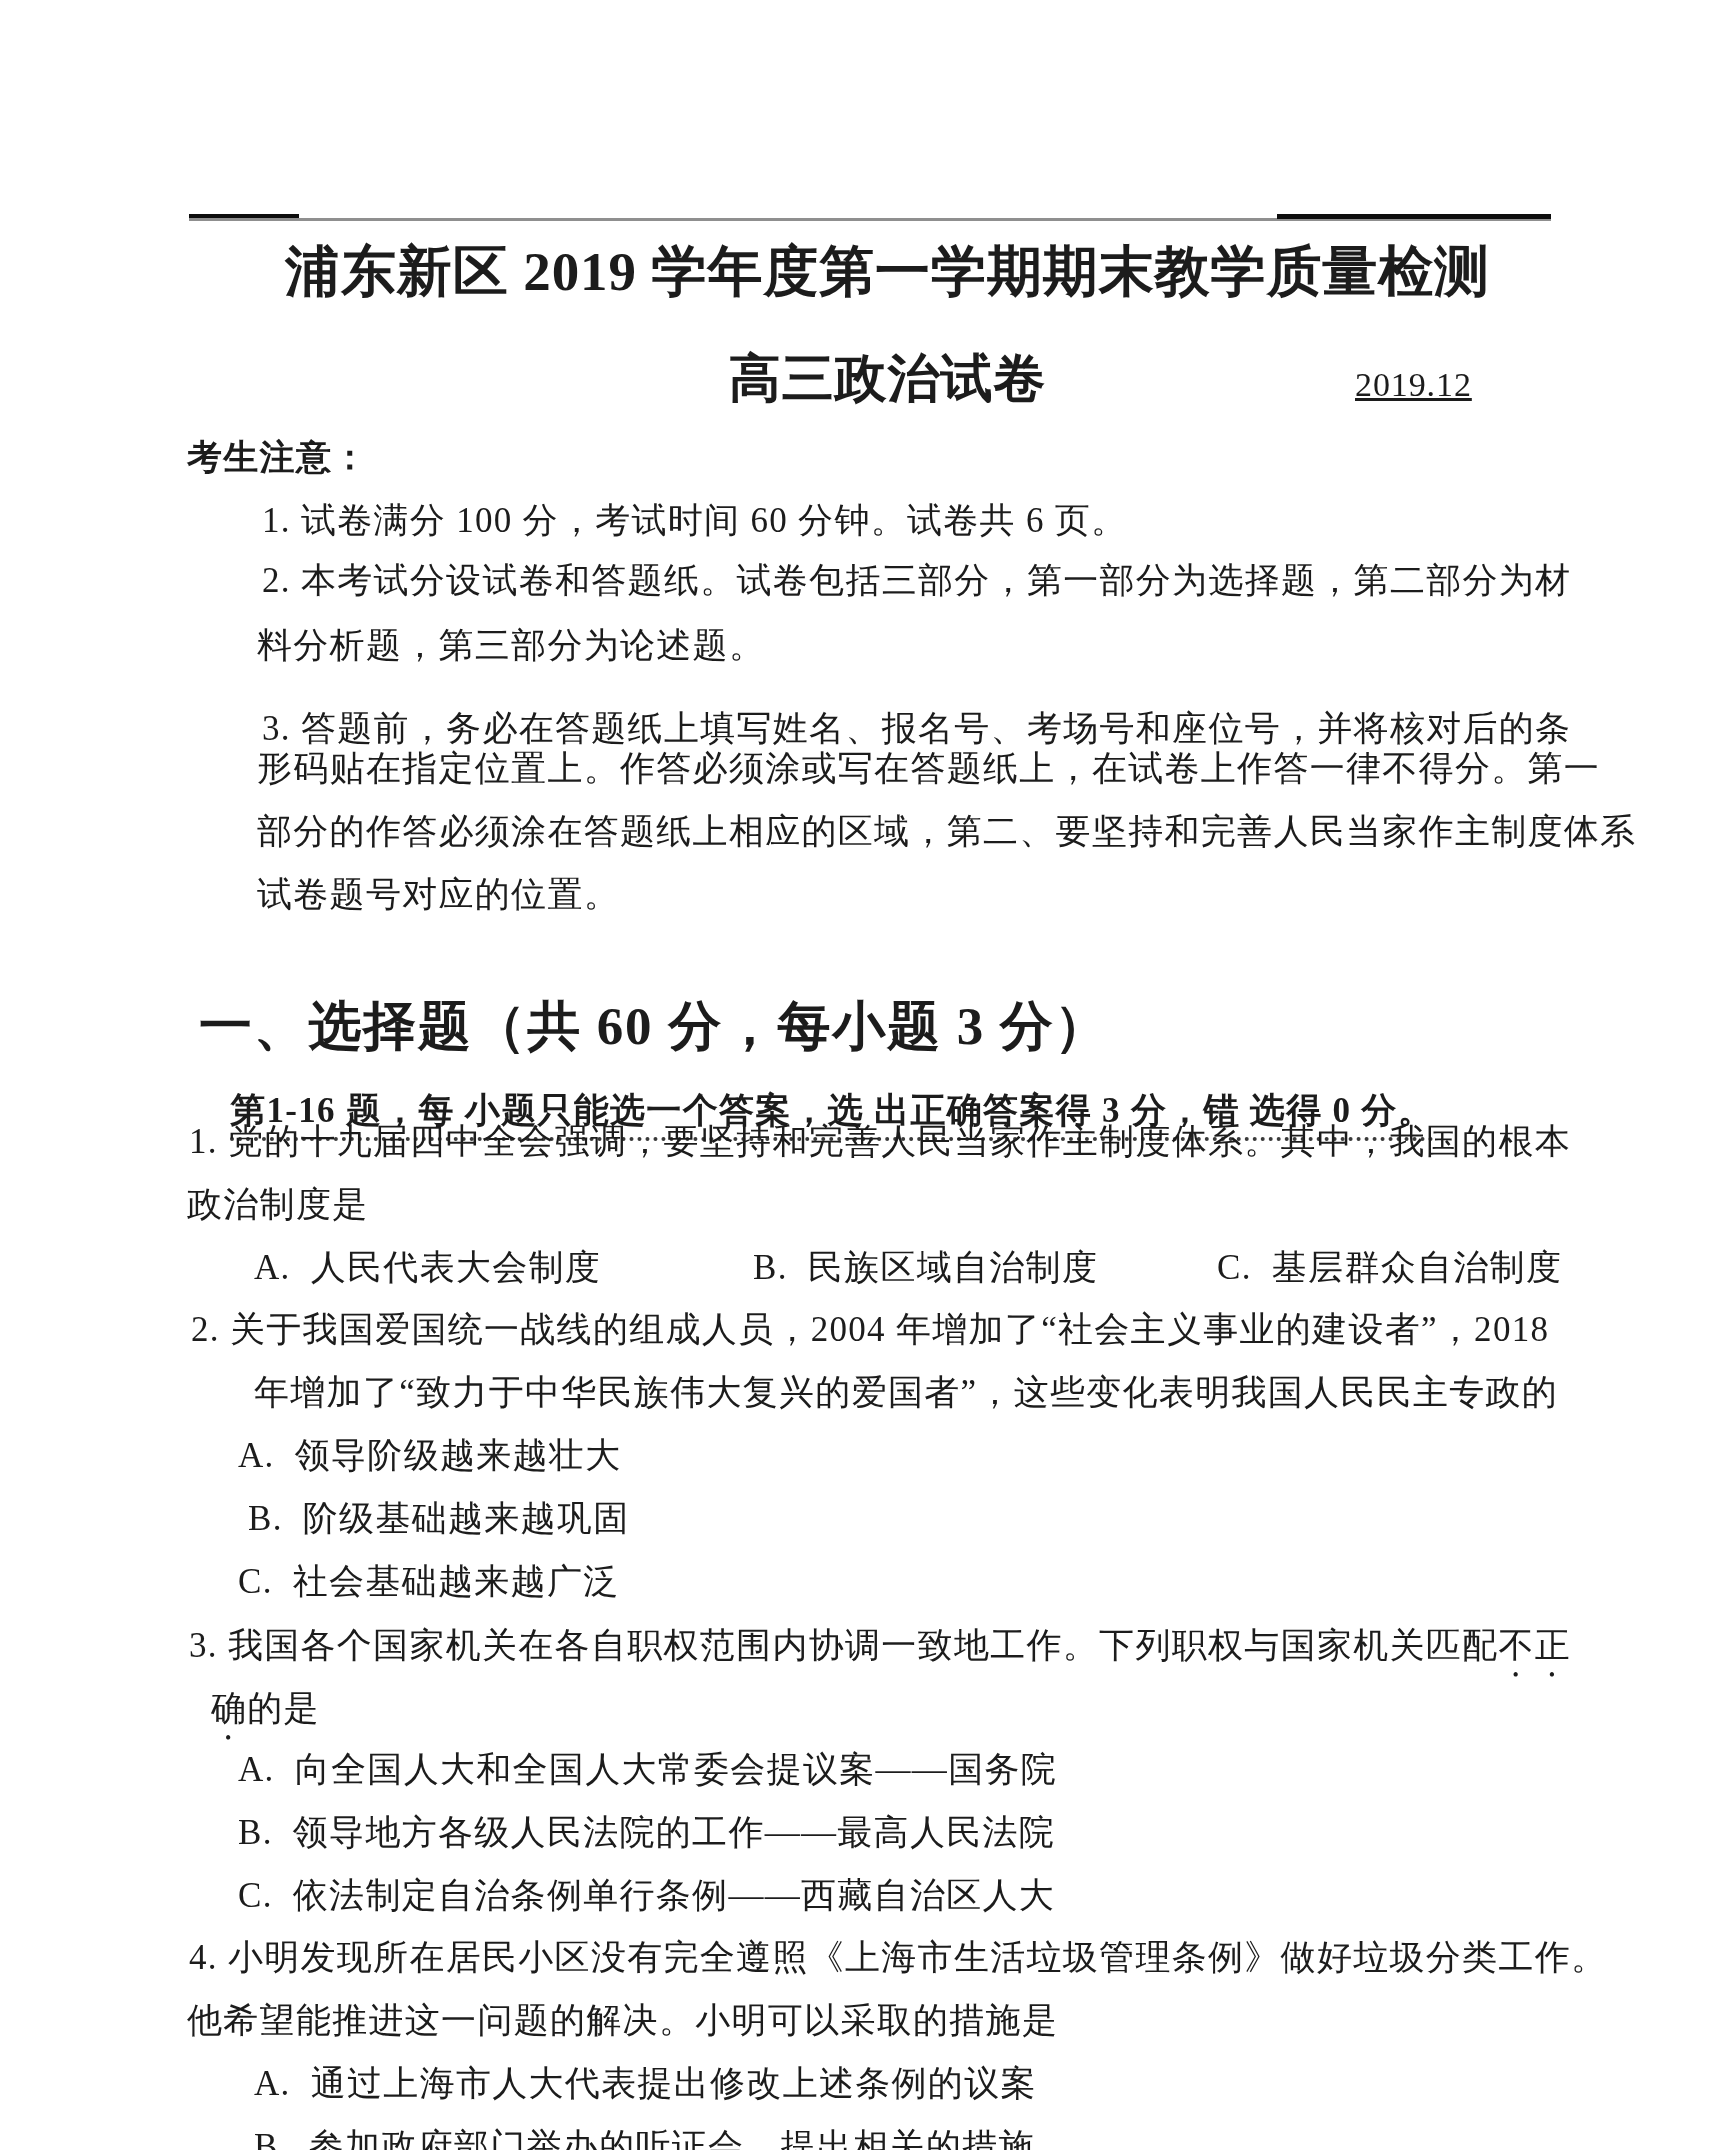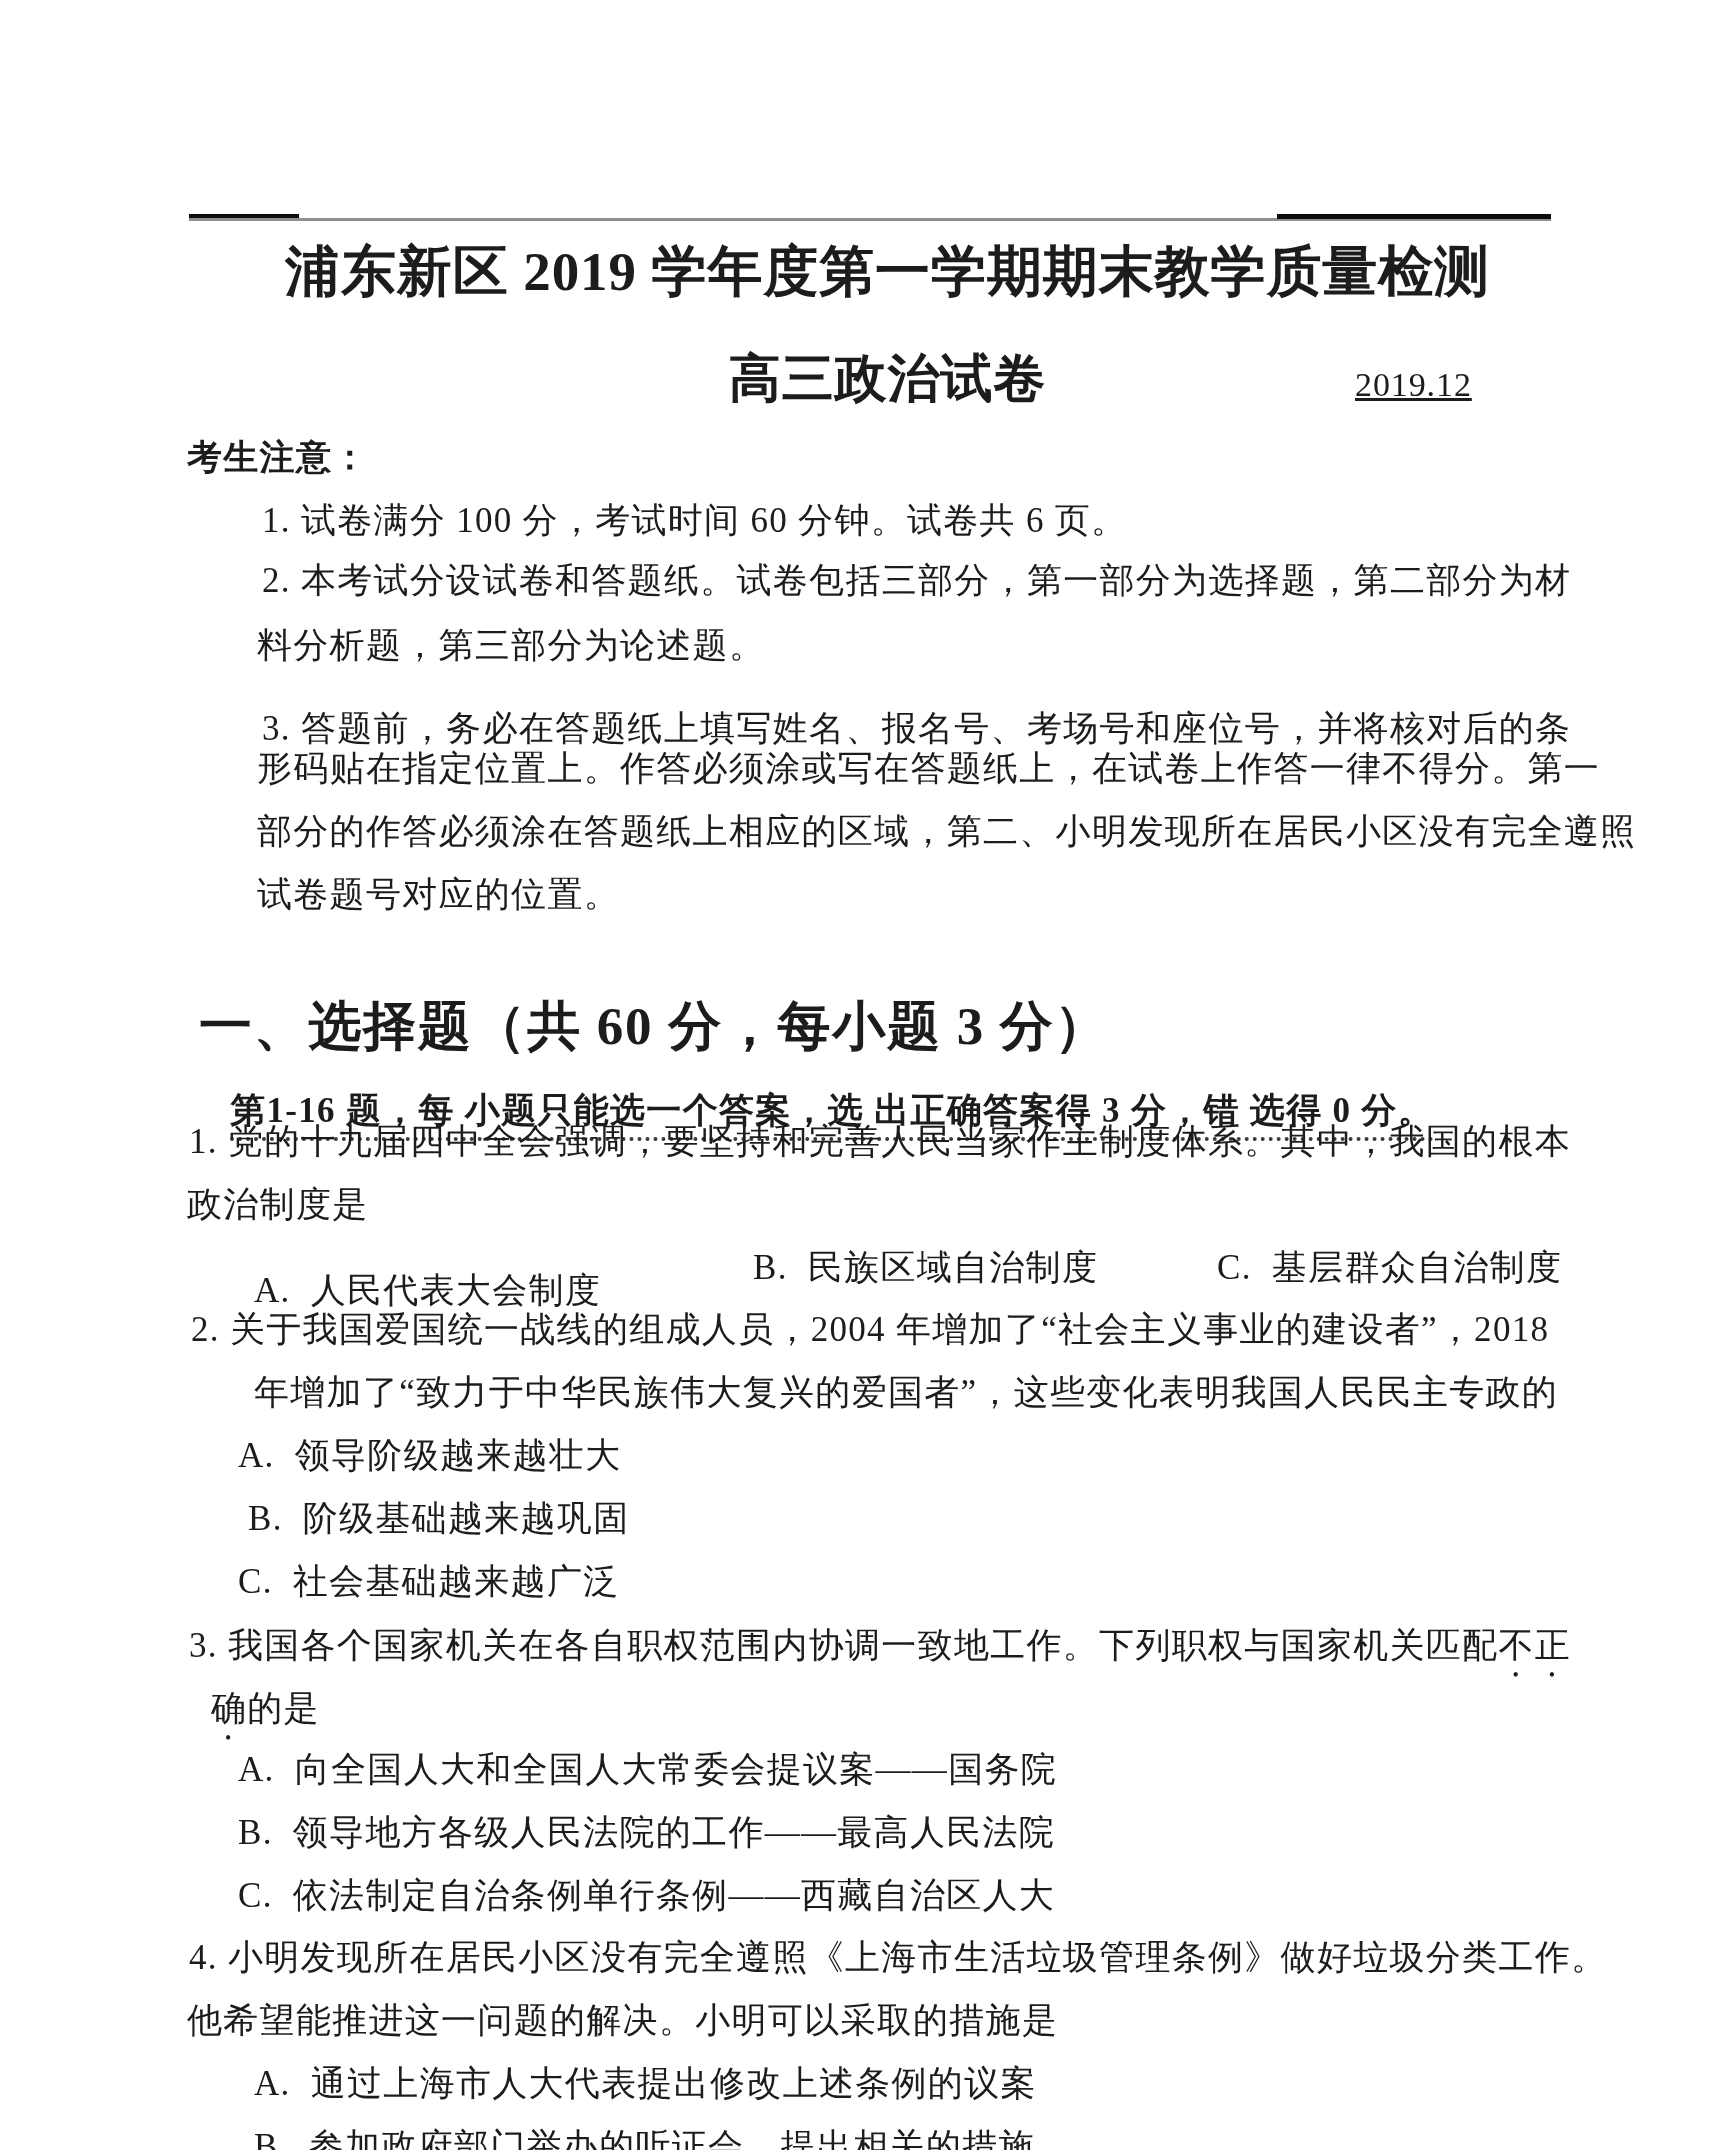--- a/index.html
+++ b/index.html
@@ -54,33 +54,33 @@
 
   <div class="ln bold" style="top:440px; left:187px;">考生注意：</div>
 
   <div class="ln" style="top:503px; left:262px;">1. 试卷满分 100 分，考试时间 60 分钟。试卷共 6 页。</div>
 
   <div class="ln" style="top:563px; left:262px;">2. 本考试分设试卷和答题纸。试卷包括三部分，第一部分为选择题，第二部分为材</div>
   <div class="ln" style="top:628px; left:257px;">料分析题，第三部分为论述题。</div>
 
   <div class="ln" style="top:711px; left:262px;">3. 答题前，务必在答题纸上填写姓名、报名号、考场号和座位号，并将核对后的条</div>
   <div class="ln" style="top:751px; left:257px;">形码贴在指定位置上。作答必须涂或写在答题纸上，在试卷上作答一律不得分。第一</div>
-  <div class="ln" style="top:814px; left:257px;">部分的作答必须涂在答题纸上相应的区域，第二、小明发现所在居民小区没有完全遵照</div>
+  <div class="ln" style="top:814px; left:257px;">部分的作答必须涂在答题纸上相应的区域，第二、要坚持和完善人民当家作主制度体系</div>
   <div class="ln" style="top:877px; left:257px;">试卷题号对应的位置。</div>
 
   <div class="ln heading-ln" style="top:1000px; left:199px;">一、选择题（共 60 分，每小题 3 分）</div>
 
   <div class="ln instr-ln" style="top:1058px; left:190px;">
     <span class="dotted-underline">第1-16 题，每 小题只能选一个答案，选 出正确答案得 3 分，错 选得 0 分。</span>
   </div>
 
   <div class="ln" style="top:1124px; left:189px;">1. 党的十九届四中全会强调，要坚持和完善人民当家作主制度体系。其中，我国的根本</div>
   <div class="ln" style="top:1187px; left:187px;">政治制度是</div>
 
-  <div class="ln" style="top:1250px; left:254px;margin-top:23px;">A.  人民代表大会制度</div>
+  <div class="ln" style="top:1250px; left:254px;">A.  人民代表大会制度</div>
   <div class="ln" style="top:1250px; left:753px;">B.  民族区域自治制度</div>
   <div class="ln" style="top:1250px; left:1217px;">C.  基层群众自治制度</div>
 
   <div class="ln" style="top:1312px; left:191px;">2. 关于我国爱国统一战线的组成人员，2004 年增加了“社会主义事业的建设者”，2018</div>
   <div class="ln" style="top:1375px; left:254px;">年增加了“致力于中华民族伟大复兴的爱国者”，这些变化表明我国人民民主专政的</div>
   <div class="ln" style="top:1438px; left:238px;">A.  领导阶级越来越壮大</div>
   <div class="ln" style="top:1501px; left:248px;">B.  阶级基础越来越巩固</div>
   <div class="ln" style="top:1564px; left:238px;">C.  社会基础越来越广泛</div>
 
   <div class="ln" style="top:1626px; left:189px;"><span>3. 我国各个国家机关在各自职权范围内协调一致地工作。下列职权与国家机关匹配</span><span class="emph">不正</span></div>

